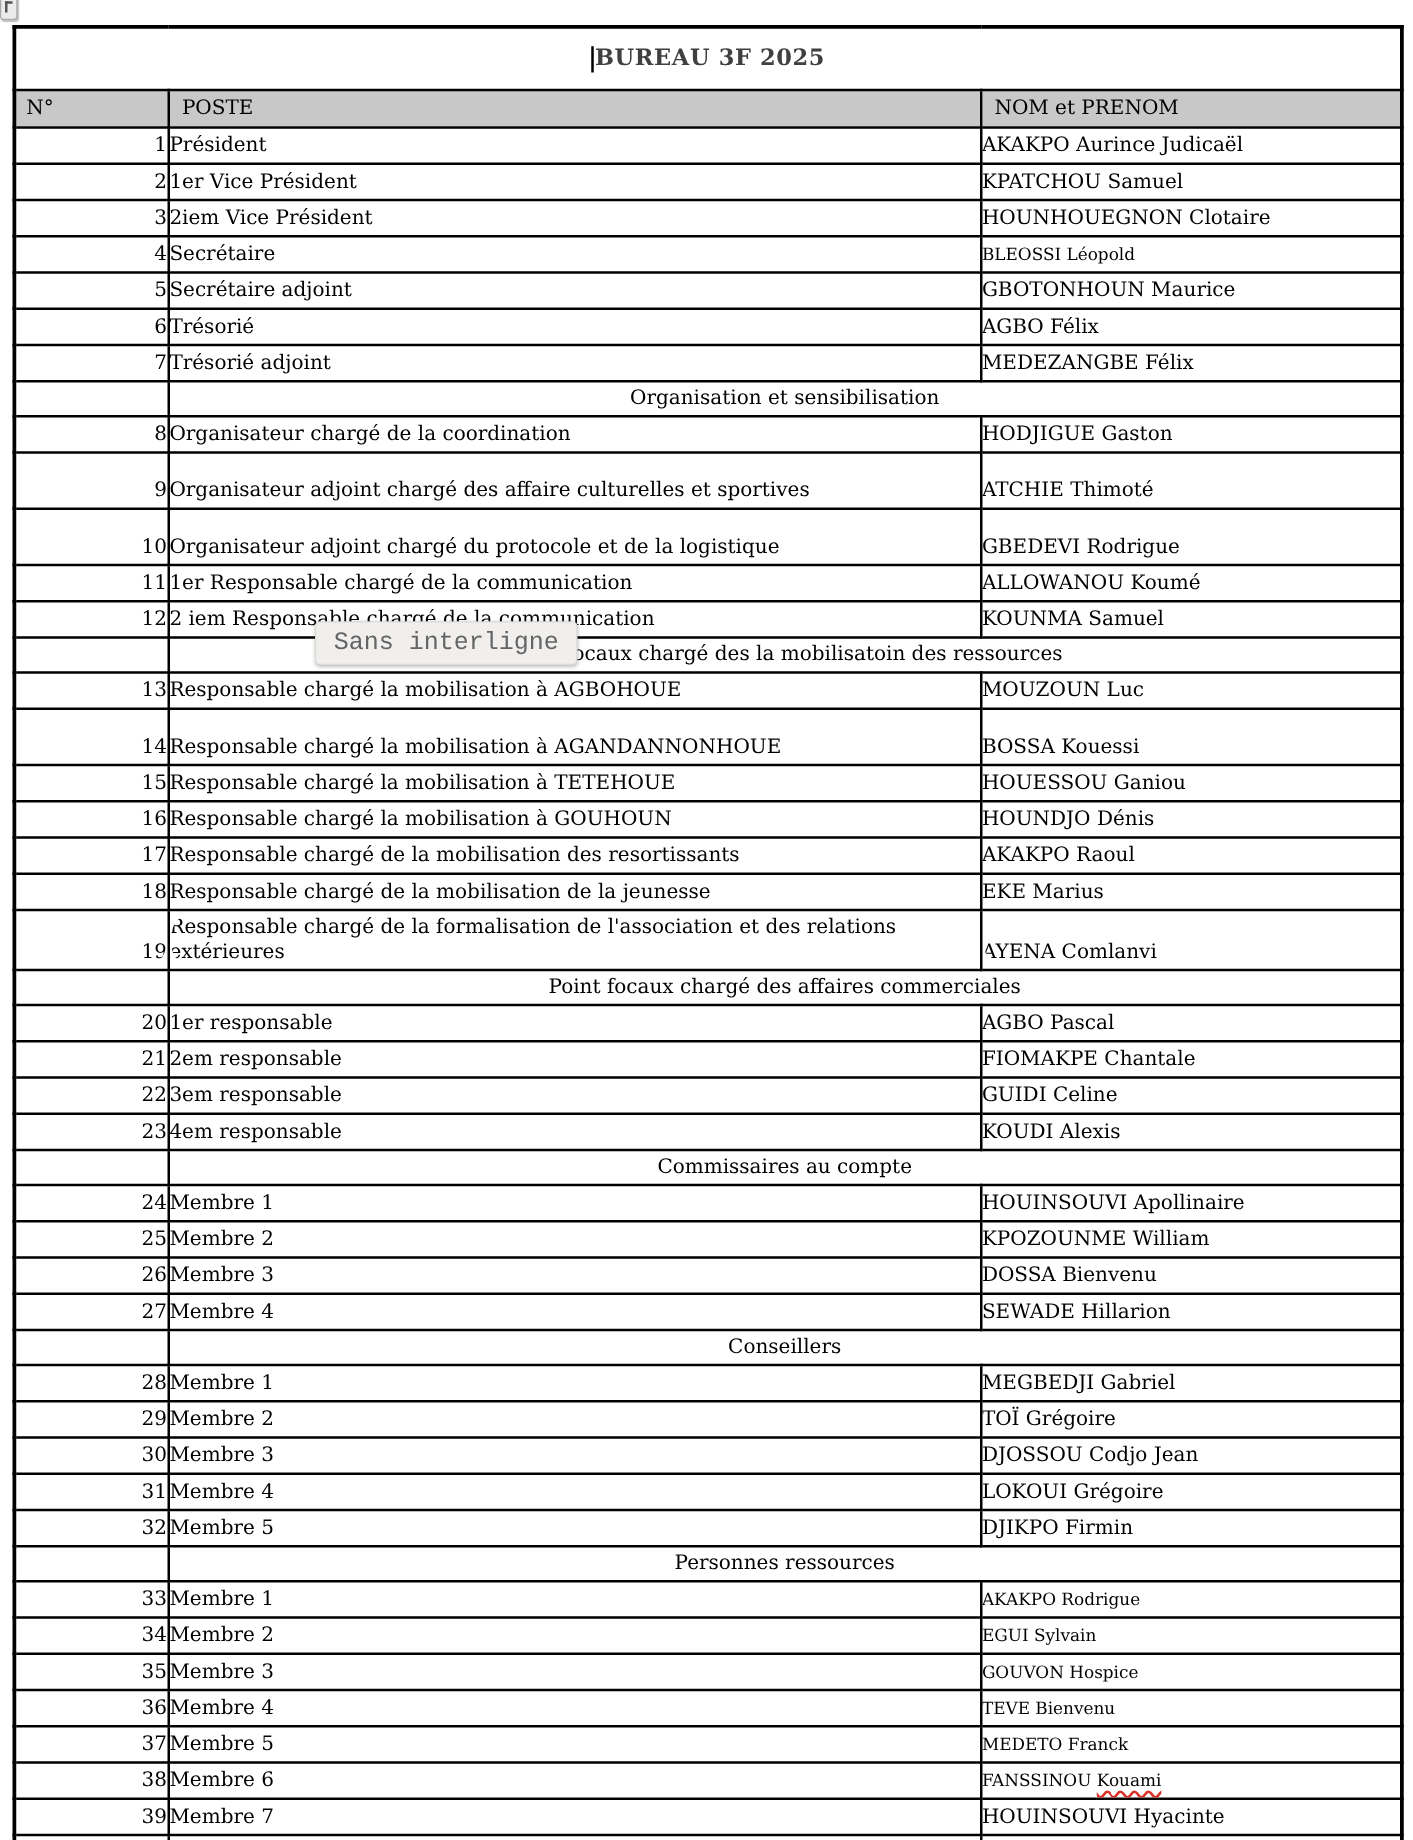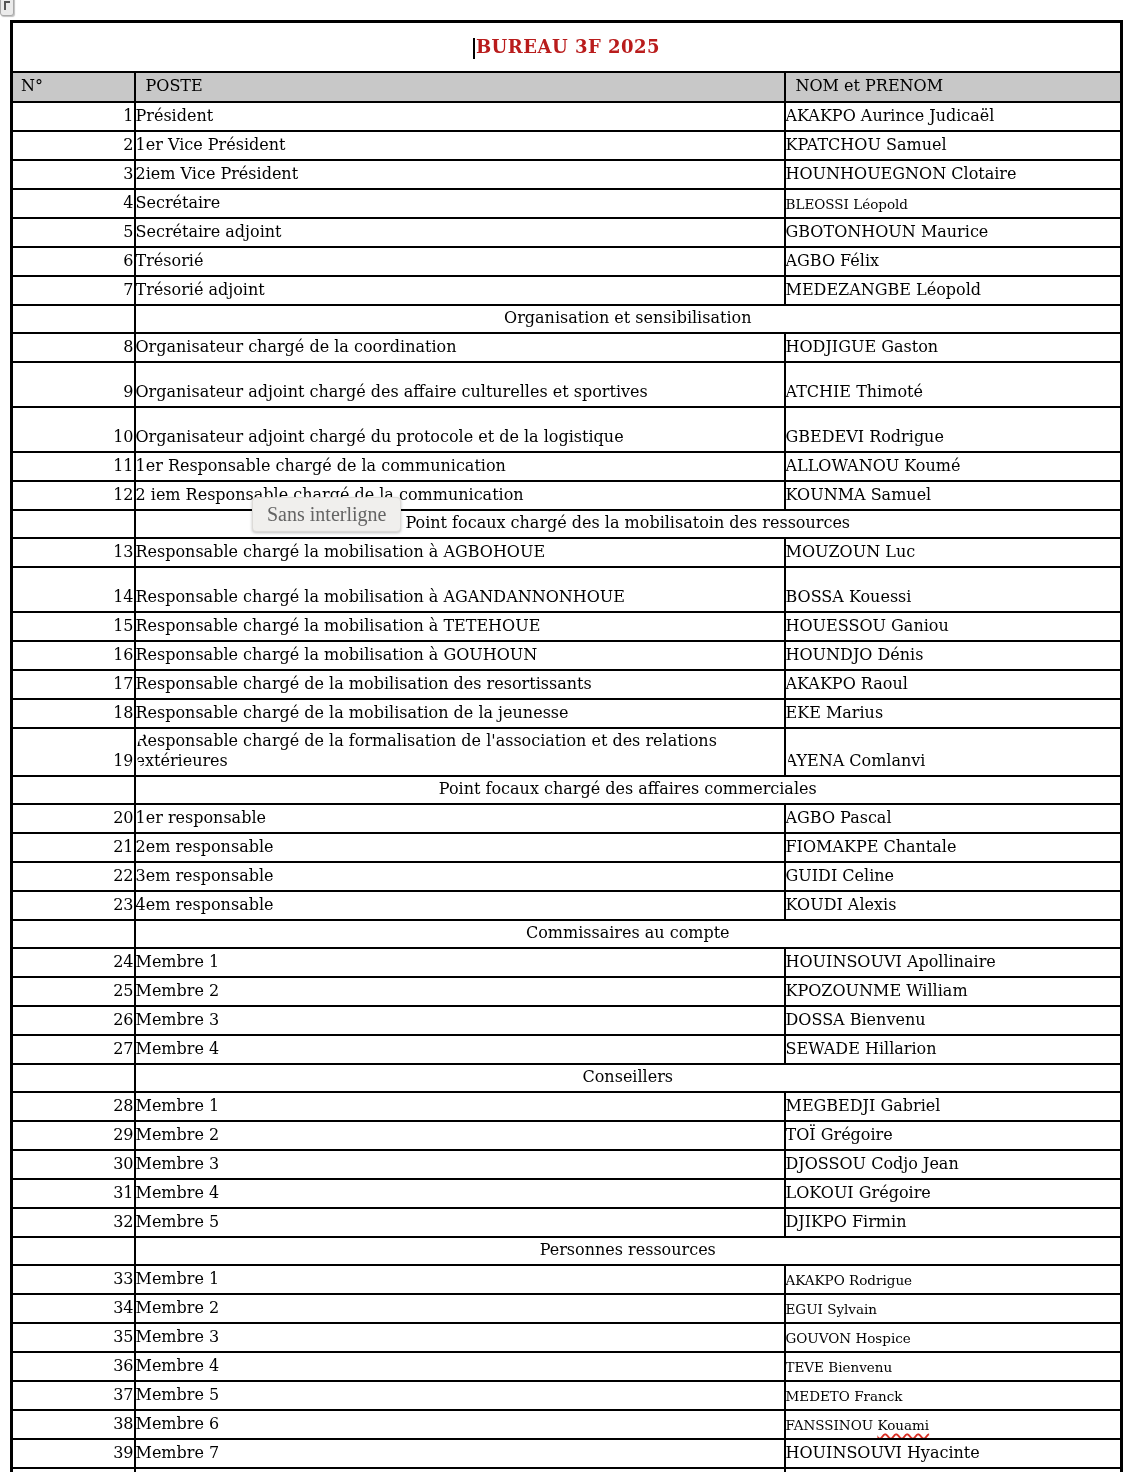--- a/index.html
+++ b/index.html
@@ -88,21 +88,21 @@
   .tooltip{
     position:absolute;
     left:252px;top:497px;
     height:33px;
     padding:0 14px;
     display:flex;align-items:center;
     background:#f0efed;
     border:1px solid #dddbd8;
     border-radius:4px;
     box-shadow:0 1px 3px rgba(0,0,0,.25);
-    font-family:Liberation Serif, serif;
+    font-family:Liberation Mono, monospace;
     font-size:20px;
     color:#646464;
     white-space:nowrap;
     z-index:5;
   }
 </style>
 </head>
 <body>
 
 <div class="page">
@@ -111,21 +111,21 @@
 
   <table class="doc">
     <colgroup>
       <col style="width:123px">
       <col style="width:650px">
       <col style="width:337px">
     </colgroup>
     <tbody>
       <tr class="titlerow">
         <td colspan="3">
-          <span class="cursor"></span><span class="title" style="color: #b91c1c;">BUREAU 3F 2025</span>
+          <span class="cursor"></span><span class="title" style="color: #404040;">BUREAU 3F 2025</span>
         </td>
       </tr>
       <tr class="hdrrow">
         <td class="hdr c0" style="background: rgb(200, 200, 200);">N°</td>
         <td class="hdr c1" style="background: rgb(200, 200, 200);">POSTE</td>
         <td class="hdr c2" style="background: rgb(200, 200, 200);">NOM et PRENOM</td>
       </tr>
 
     <tr class="normal">
           <td class="num">1</td>
@@ -153,21 +153,21 @@
           <td class="nom">GBOTONHOUN Maurice</td>
         </tr>
         <tr class="normal">
           <td class="num">6</td>
           <td class="poste">Trésorié</td>
           <td class="nom">AGBO Félix</td>
         </tr>
         <tr class="normal">
           <td class="num">7</td>
           <td class="poste">Trésorié adjoint</td>
-          <td class="nom">MEDEZANGBE Léopold</td>
+          <td class="nom">MEDEZANGBE Félix</td>
         </tr>
         <tr class="secrow">
           <td class="num"></td>
           <td class="section" colspan="2">Organisation et sensibilisation</td>
         </tr>
         <tr class="normal">
           <td class="num">8</td>
           <td class="poste">Organisateur chargé de la coordination</td>
           <td class="nom">HODJIGUE Gaston</td>
         </tr>

